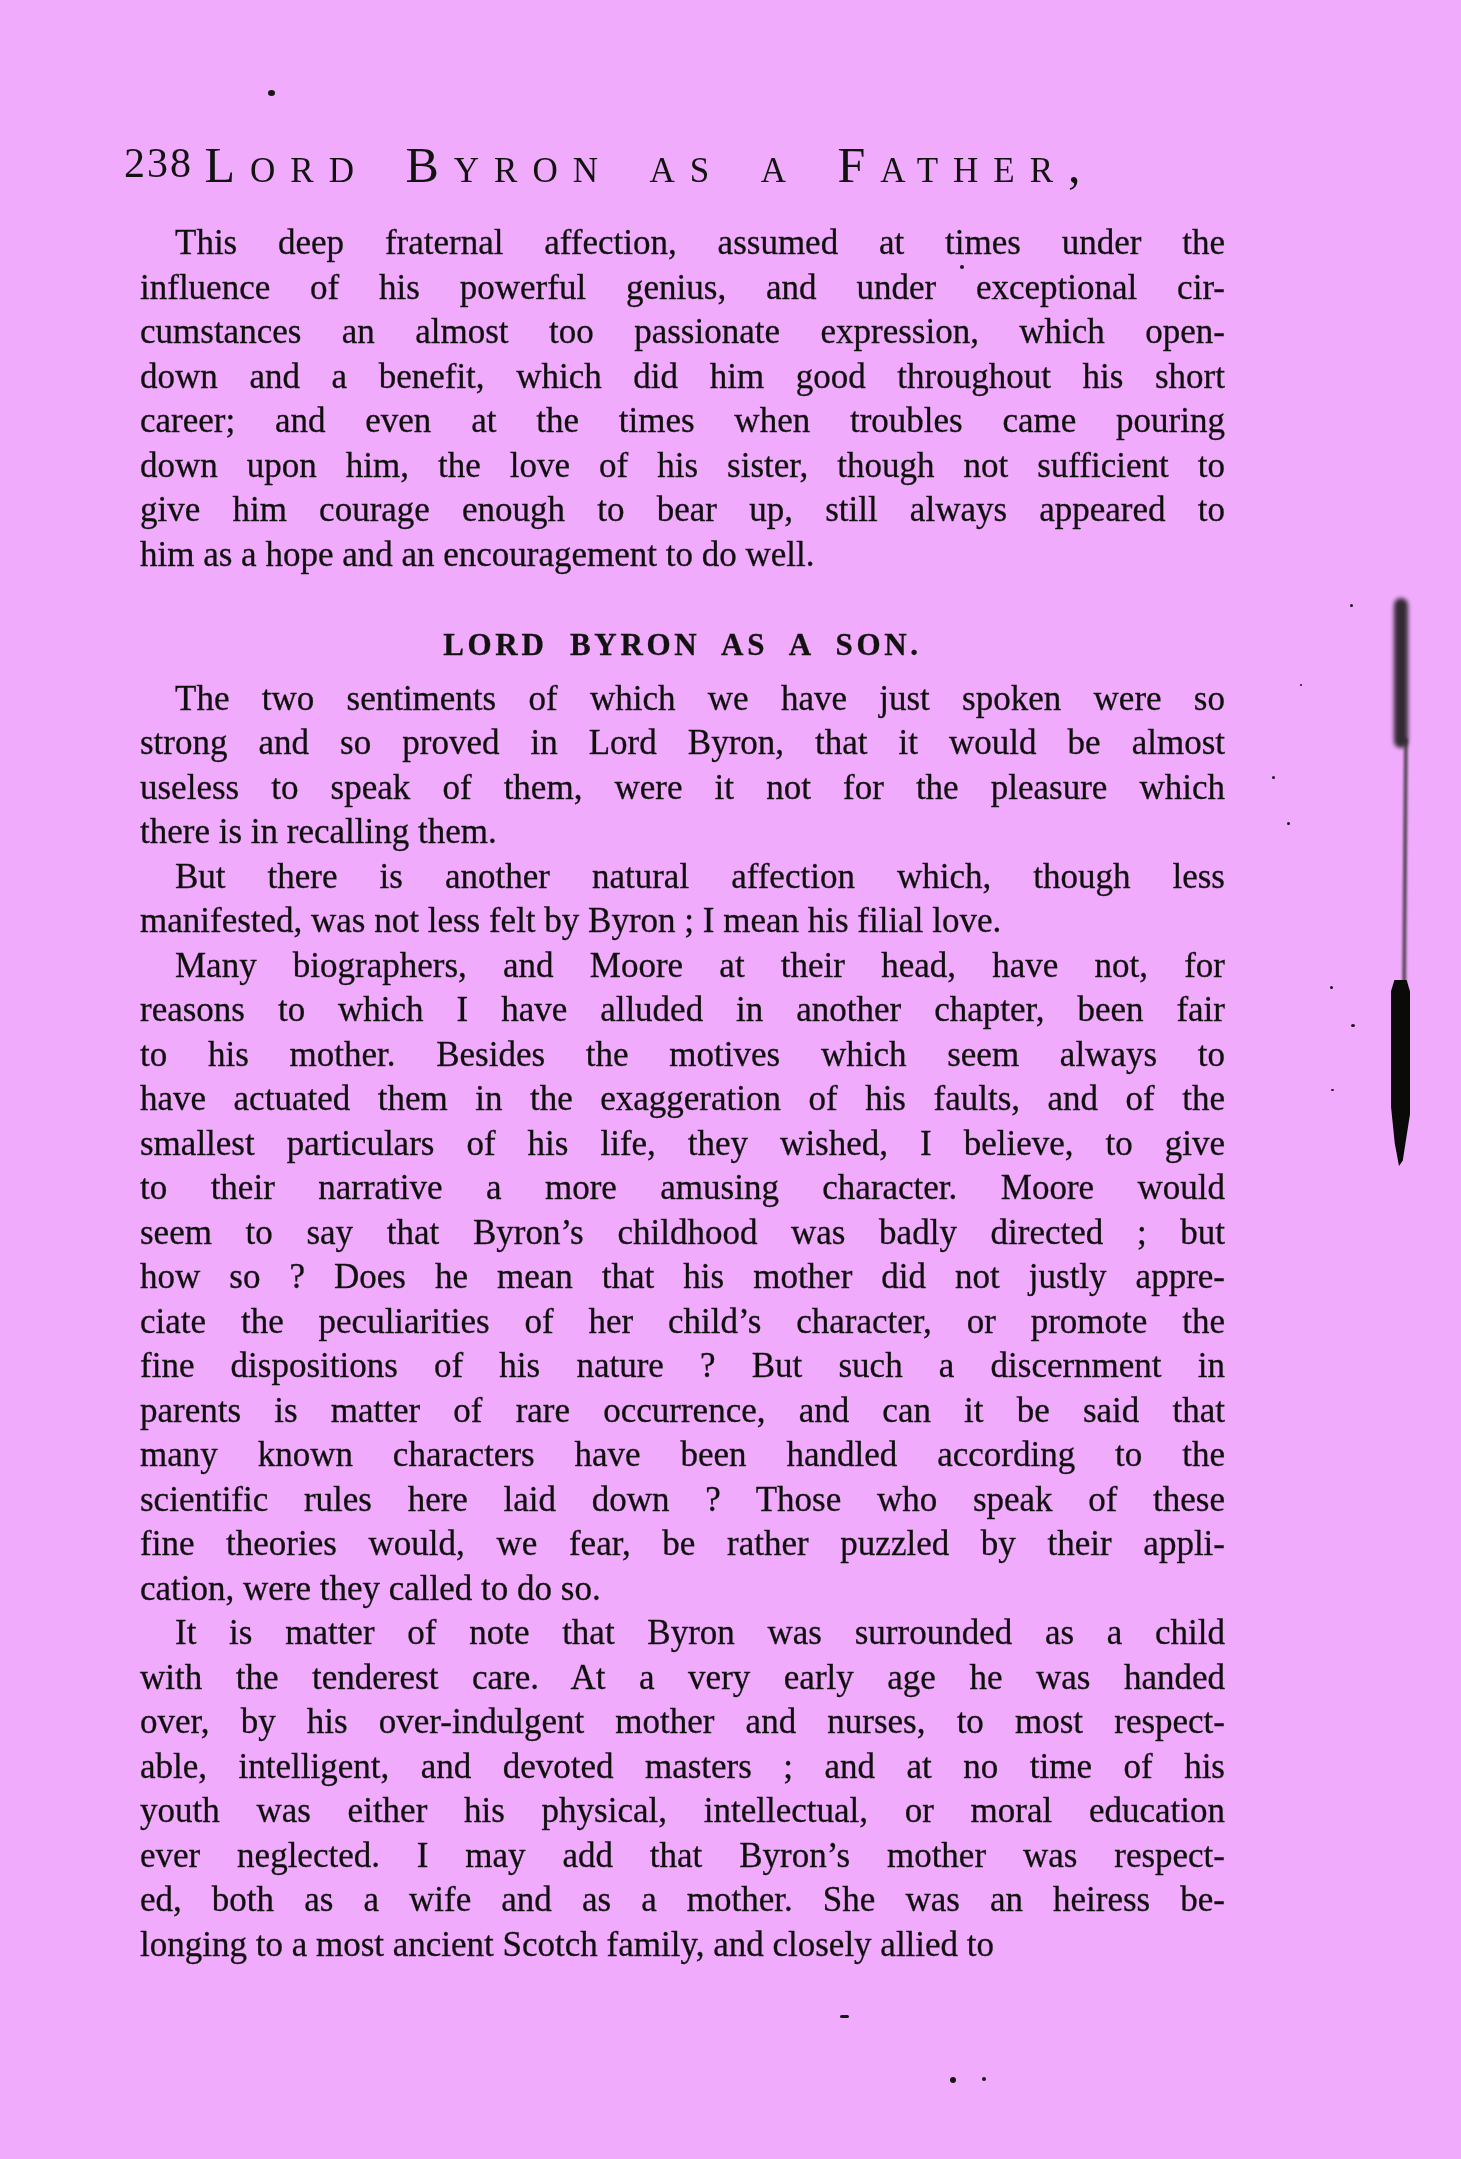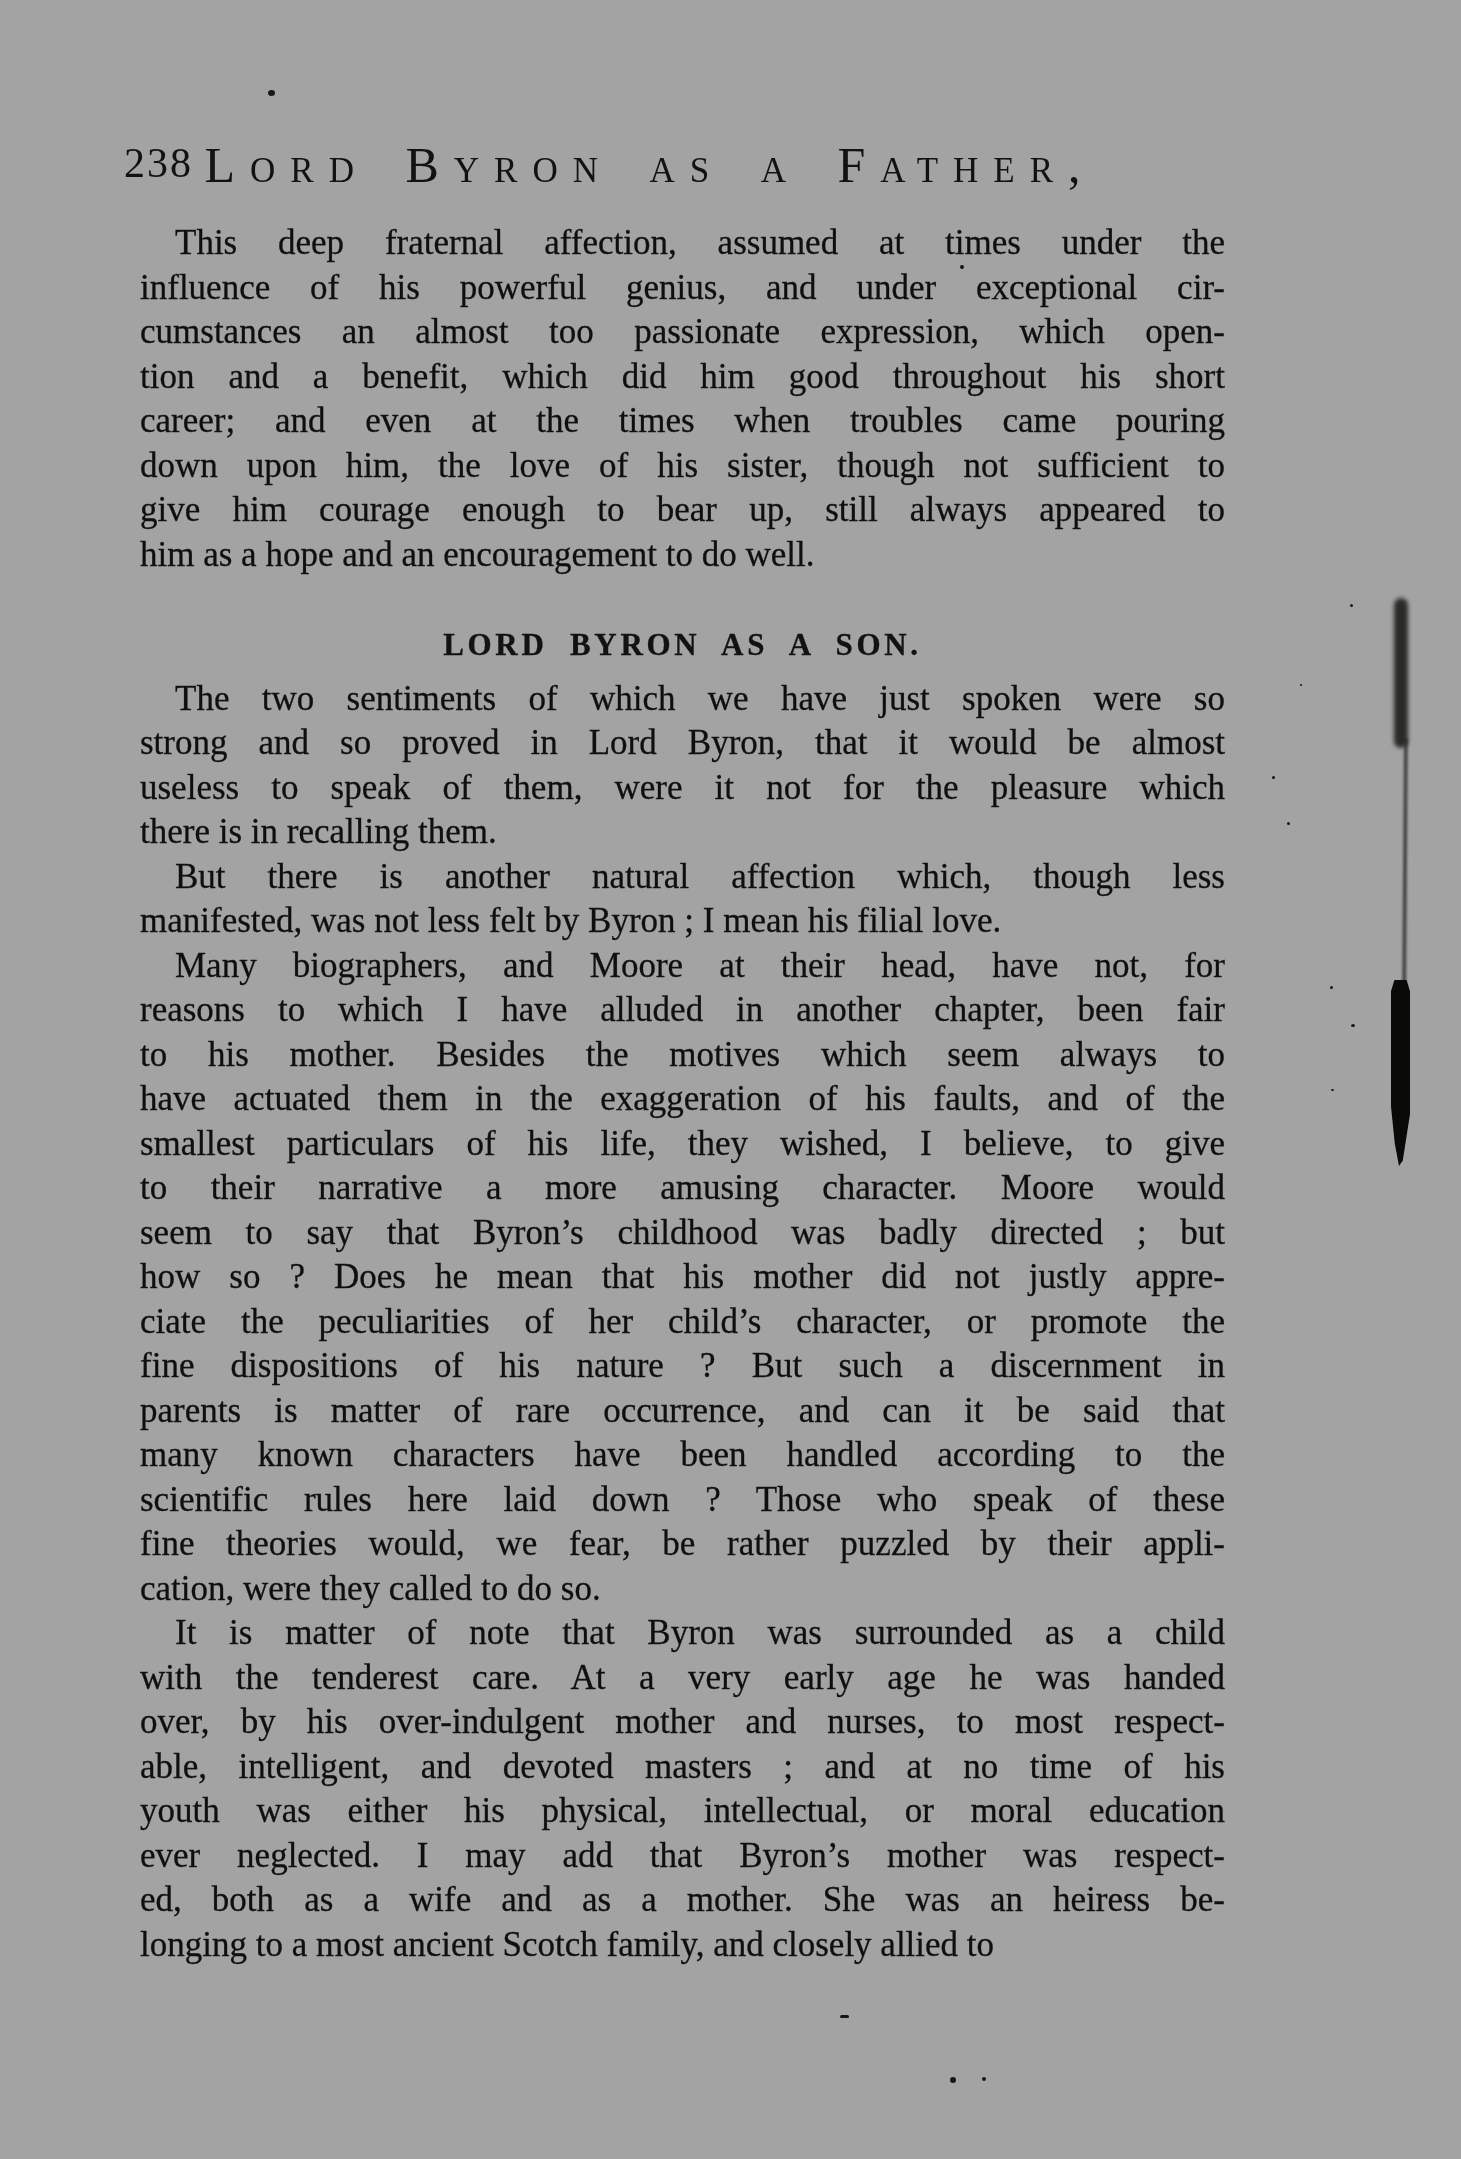--- a/index.html
+++ b/index.html
@@ -7,21 +7,21 @@
   body{
     width:1461px;height:2159px;
     background:#ffffff;
     position:relative;
     font-family:"Liberation Serif", serif;
     color:#0f0f0e;
     overflow:hidden;
   }
   .page{
     position:absolute;inset:0;
-    background:#a3a3a3;
+    background:#f0abfc;
   }
   
   .page-number{
     position:absolute;
     left:124px;top:139px;
     font-size:42px;
     letter-spacing:2px;
     color:#121211;
   }
   .running-header{
@@ -95,21 +95,21 @@
 
   <div class="page-number">238</div>
 
   <div class="running-header">Lord Byron as a Father,</div>
 
   <div class="body-text">
       <div class="para">
         <div class="line first">This deep fraternal affection, assumed at times under the</div>
         <div class="line">influence of his powerful genius, and under exceptional cir-</div>
         <div class="line">cumstances an almost too passionate expression, which open-</div>
-        <div class="line">tion and a benefit, which did him good throughout his short</div>
+        <div class="line">down and a benefit, which did him good throughout his short</div>
         <div class="line">career; and even at the times when troubles came pouring</div>
         <div class="line">down upon him, the love of his sister, though not sufficient to</div>
         <div class="line">give him courage enough to bear up, still always appeared to</div>
         <div class="line last">him as a hope and an encouragement to do well.</div>
       </div>
       <div class="section-heading">LORD BYRON AS A SON.</div>
       <div class="para">
         <div class="line first">The two sentiments of which we have just spoken were so</div>
         <div class="line">strong and so proved in Lord Byron, that it would be almost</div>
         <div class="line">useless to speak of them, were it not for the pleasure which</div>

